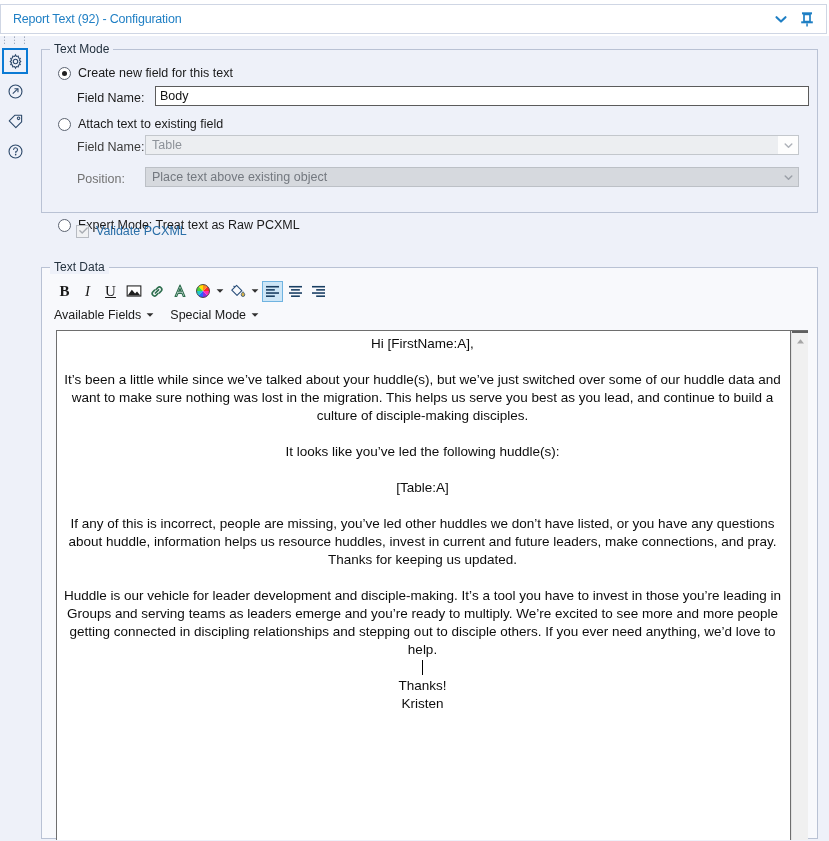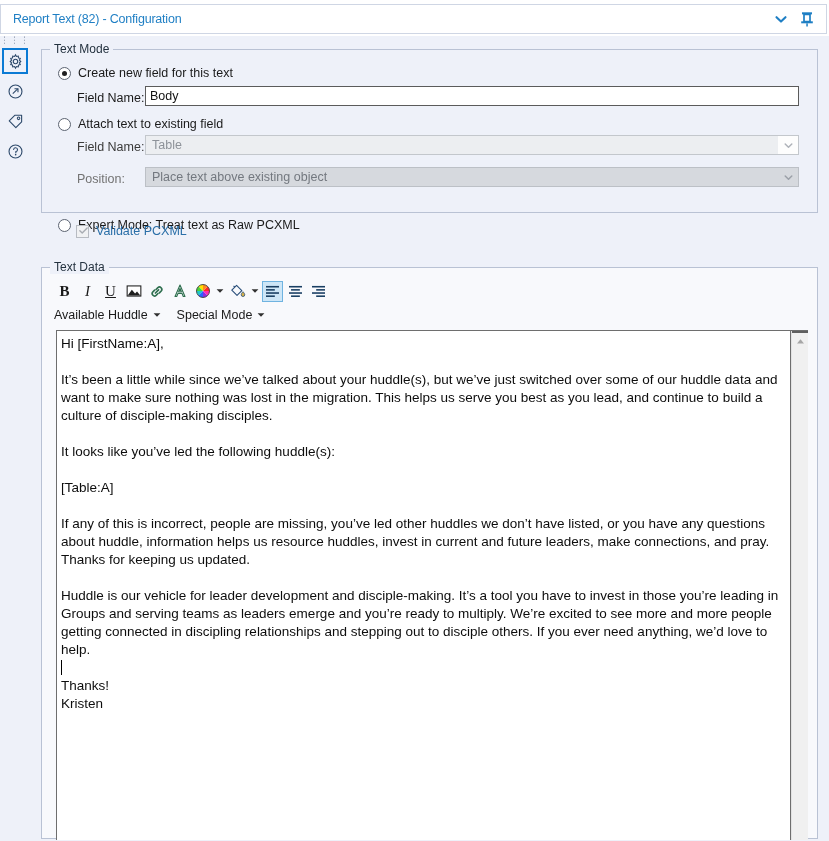--- a/index.html
+++ b/index.html
@@ -157,20 +157,21 @@
     box-sizing: border-box;
     border: 1px solid #5b5b5b;
     background: #ffffff;
     font-family: "Liberation Sans", sans-serif;
     font-size: 12.5px;
     color: #111111;
     padding: 0 4px;
     height: 20px;
     line-height: 18px;
     outline: none;
+    margin-left: 10px;
   }
 
   .combo {
     position: absolute;
     box-sizing: border-box;
     height: 20px;
     display: flex;
     align-items: center;
     font-size: 12.5px;
   }
@@ -300,20 +301,21 @@
     flex: 1 1 auto;
     padding: 4px 6px 18px 4px;
     font-family: "Liberation Sans", sans-serif;
     font-size: 13.5px;
     line-height: 18px;
     color: #0d0d0d;
     overflow: hidden;
     position: relative;
     white-space: pre-wrap;
     border-right: 1px solid #6e6e6e;
+    text-align: center;
   }
   #editor p {
     margin: 0;
   }
   #editor p.blank { height: 18px; }
   .caret-line {
     display: inline-block;
     width: 1px;
     height: 15px;
     background: #000;
@@ -343,21 +345,21 @@
     height: 2px;
     background: #5f5f5f;
   }
 
   svg { display: block; }
 </style>
 </head>
 <body>
 
 <div id="titlebar">
-  <span class="title-text">Report Text (82) - Configuration</span>
+  <span class="title-text">Report Text (92) - Configuration</span>
   <span class="tb-spacer"></span>
   <span class="tb-icon">
     <svg width="16" height="16" viewBox="0 0 16 16">
         <path d="M3.5 6.2 L8 10.6 L12.5 6.2" fill="none" stroke="#1f7fc4" stroke-width="2.1" stroke-linecap="round" stroke-linejoin="round"></path>
       </svg>
   </span>
   <span class="tb-icon pin">
     <svg width="18" height="18" viewBox="0 0 18 18">
       <rect x="4" y="2.3" width="10" height="2.1" fill="#1f7fc4"></rect>
       <rect x="6" y="4.4" width="6" height="7.2" fill="none" stroke="#1f7fc4" stroke-width="1.7"></rect>
@@ -579,21 +581,21 @@
               <rect x="1" y="7.8" width="14" height="1.7"></rect>
               <rect x="5.5" y="11.2" width="9.5" height="1.7"></rect>
             </g>
           </svg>
         </span>
       </div>
     </div>
 
     <div id="rt-menubar">
       <div class="menu-item">
-        <span>Available Huddle</span>
+        <span>Available Fields</span>
         <span class="caret">
           <svg width="8" height="6" viewBox="0 0 8 6">
               <path d="M0.6 1.3 L4 4.7 L7.4 1.3 Z" fill="#303030"></path>
             </svg>
         </span>
       </div>
       <div class="menu-item">
         <span>Special Mode</span>
         <span class="caret">
           <svg width="8" height="6" viewBox="0 0 8 6">

